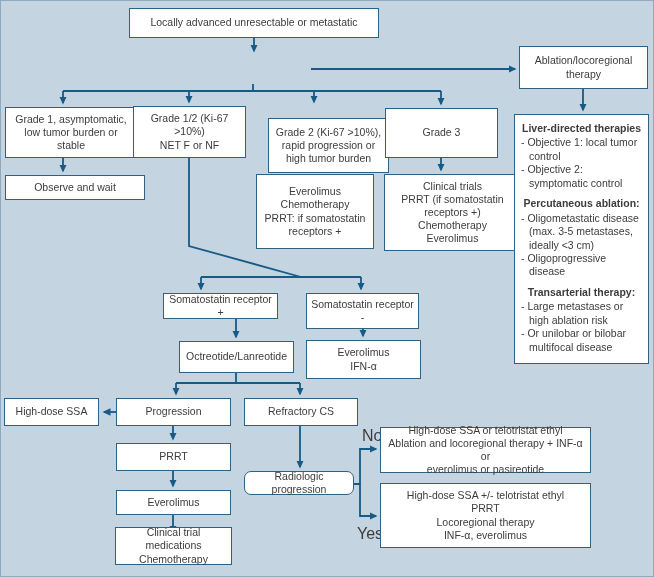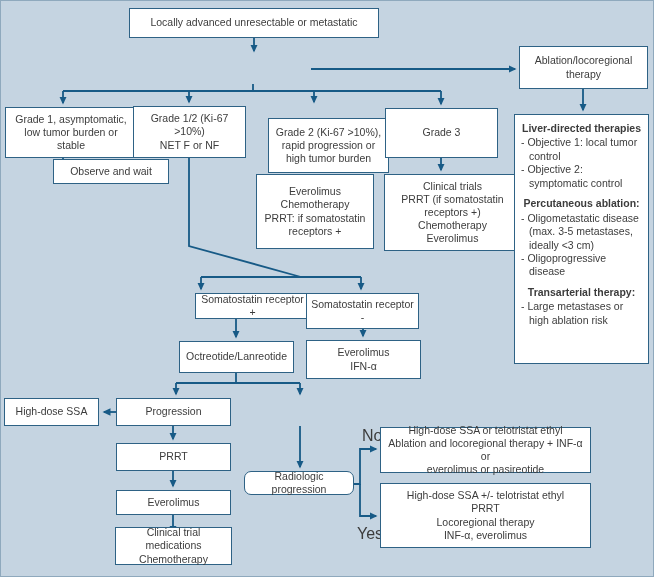--- a/index.html
+++ b/index.html
@@ -93,50 +93,52 @@
   <div class="node" style="left:4px;top:106px;width:132px;height:51px;">Grade 1, asymptomatic,
 low tumor burden or
 stable</div>
   <div class="node" style="left:132px;top:105px;width:113px;height:52px;">Grade 1/2 (Ki-67 &gt;10%)
 NET F or NF</div>
   <div class="node" style="left:267px;top:105px;width:121px;height:55px;margin-top:12px;">Grade 2 (Ki-67 &gt;10%),
 rapid progression or
 high tumor burden</div>
   <div class="node" style="left:384px;top:107px;width:113px;height:50px;">Grade 3</div>
 
-  <div class="node" style="left:4px;top:158px;width:116px;height:25px;margin-left:48px;">Observe and wait</div>
+  <div class="node" style="left:4px;top:174px;width:140px;height:25px;">Observe and wait</div>
   <div class="node" style="left:255px;top:173px;width:118px;height:75px;">Everolimus
 Chemotherapy
 PRRT: if somatostatin
 receptors +</div>
   <div class="node" style="left:383px;top:173px;width:137px;height:77px;text-align:center;">Clinical trials
 PRRT (if somatostatin
 receptors +)
 Chemotherapy
 Everolimus</div>
 
   <div class="panel" style="left:513px;top:113px;width:135px;height:250px;">
     <div class="p-title">Liver-directed therapies</div>
     <div class="bullet">- Objective 1: local tumor control</div>
     <div class="bullet">- Objective 2: symptomatic control</div>
     <div class="p-head">Percutaneous ablation:</div>
     <div class="bullet">- Oligometastatic disease (max. 3-5 metastases, ideally &lt;3 cm)</div>
     <div class="bullet">- Oligoprogressive disease</div>
     <div class="p-head">Transarterial therapy:</div>
     <div class="bullet">- Large metastases or high ablation risk</div>
+    <div class="bullet">- Or unilobar or bilobar multifocal disease</div>
   </div>
 
-  <div class="node" style="left:194px;top:292px;width:115px;height:26px;">Somatostatin receptor +</div>
+  <div class="node" style="left:162px;top:292px;width:115px;height:26px;">Somatostatin receptor +</div>
   <div class="node" style="left:305px;top:292px;width:113px;height:36px;">Somatostatin receptor -</div>
   <div class="node" style="left:178px;top:340px;width:115px;height:32px;">Octreotide/Lanreotide</div>
   <div class="node" style="left:305px;top:339px;width:115px;height:39px;">Everolimus
 IFN-α</div>
 
   <div class="node" style="left:3px;top:397px;width:95px;height:28px;">High-dose SSA</div>
   <div class="node" style="left:115px;top:397px;width:115px;height:28px;">Progression</div>
+  <div class="node" style="left:243px;top:397px;width:114px;height:28px;">Refractory CS</div>
 
   <div class="node" style="left:115px;top:442px;width:115px;height:28px;">PRRT</div>
   <div class="node" style="left:115px;top:489px;width:115px;height:25px;">Everolimus</div>
   <div class="node" style="left:114px;top:526px;width:117px;height:38px;">Clinical trial medications
 Chemotherapy</div>
 
   <div class="node" style="left:243px;top:470px;width:110px;height:24px;border-radius:7px;">Radiologic progression</div>
 
   <div class="branch-label" style="left:361px;top:427px;">No</div>
   <div class="branch-label" style="left:356px;top:525px;">Yes</div>

